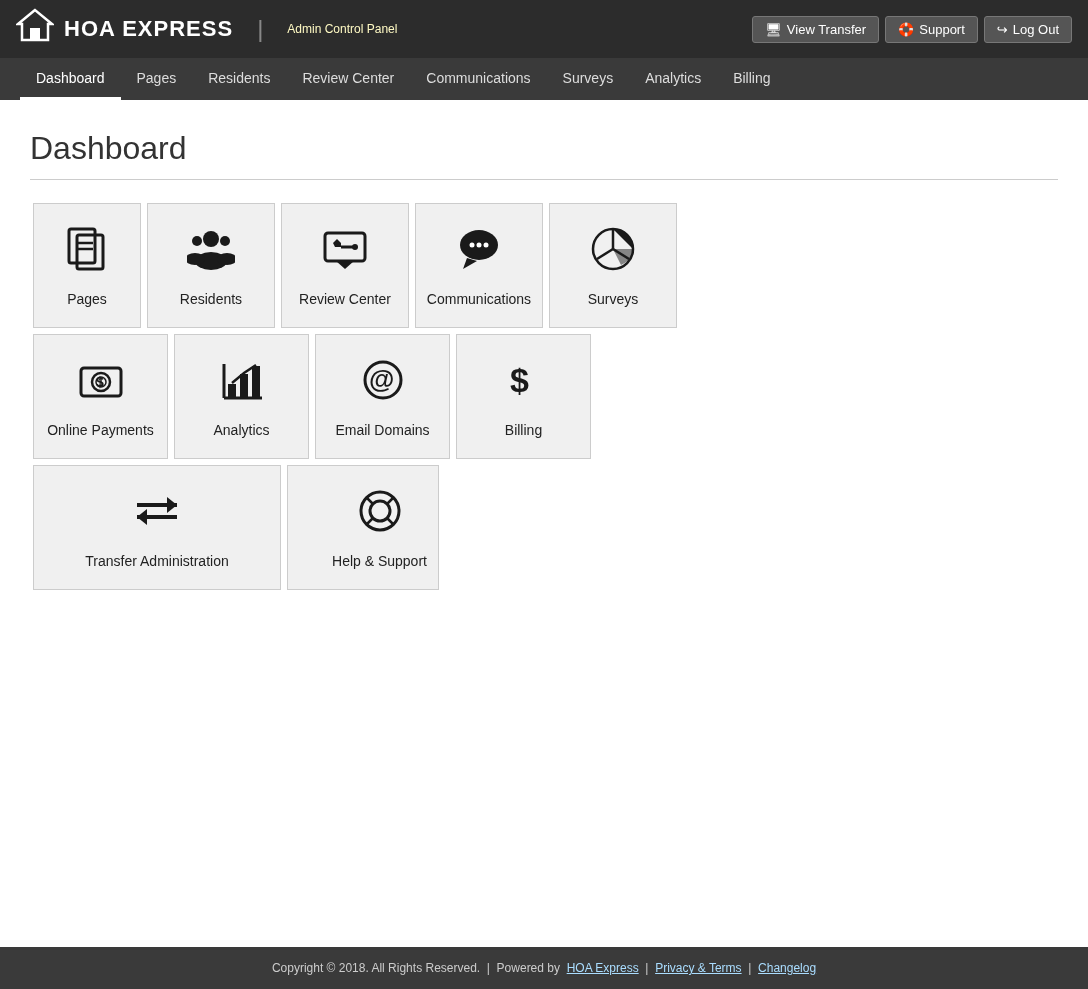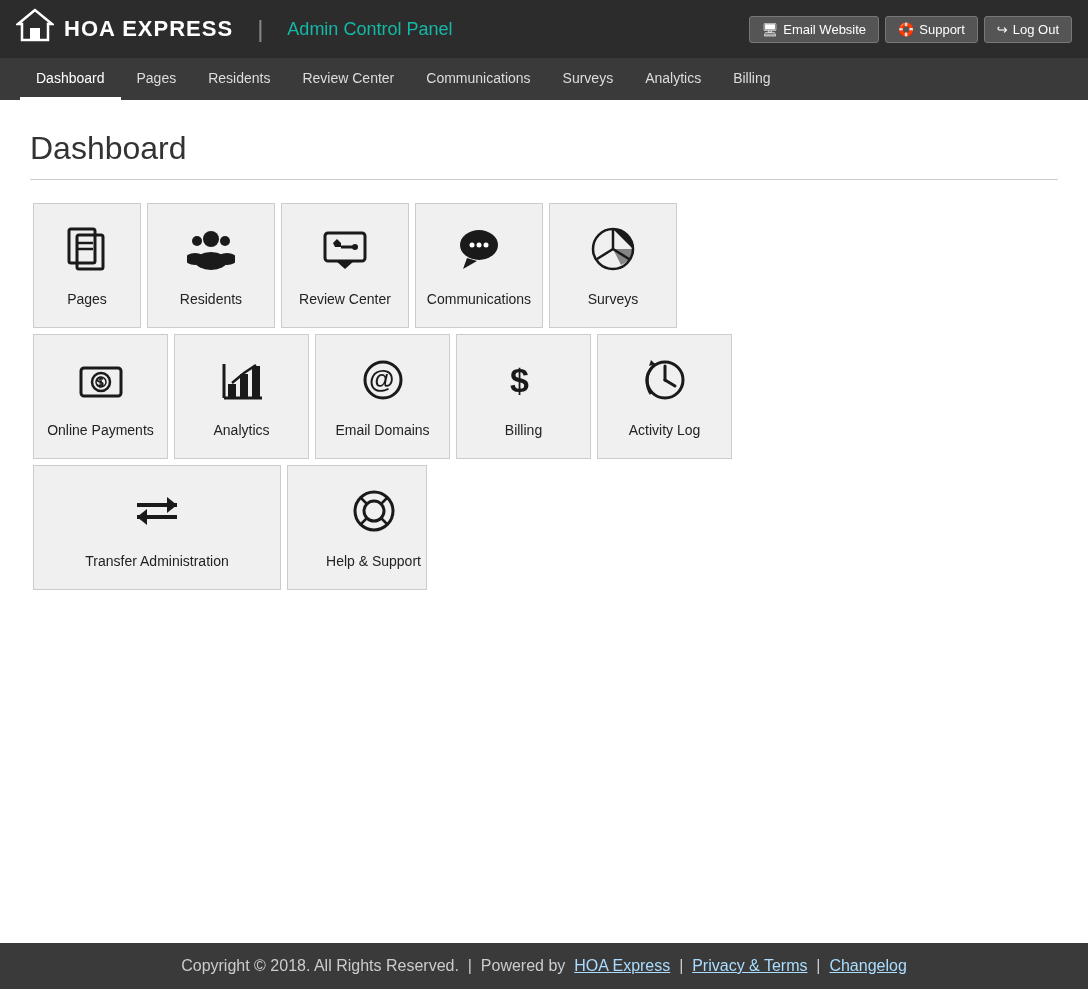--- a/index.html
+++ b/index.html
@@ -33,22 +33,22 @@
       font-size: 22px;
       font-weight: bold;
       letter-spacing: 1px;
     }
     .header-divider {
       color: #888;
       font-size: 24px;
       margin: 0 8px;
     }
     .admin-panel-title {
-      color: #14b8a6;
-      font-size: 18px;
+      color: #fef9c3;
+      font-size: 12px;
     }
     .header-right {
       display: flex;
       align-items: center;
       gap: 6px;
     }
     .header-btn {
       background: #555;
       color: white;
       border: 1px solid #777;
@@ -140,21 +140,21 @@
       width: 128px;
     }
     .row1 .dash-tile:nth-child(1) { width: 108px; }
     .row1 .dash-tile:nth-child(6) { width: 130px; }
 
     
     .footer {
       background: #3a3a3a;
       color: #ccc;
       text-align: center;
-      font-size: 16px;
+      font-size: 12px;
       padding: 14px;
     }
     .footer a {
       color: #aaddff;
       text-decoration: underline;
     }
 
     
     .tile-icon svg {
       width: 48px;
@@ -175,21 +175,21 @@
         </svg>
       </span>
       <span class="logo-text">HOA EXPRESS</span>
     </div>
     <span class="header-divider">|</span>
     <span class="admin-panel-title">Admin Control Panel</span>
   </div>
   <div class="header-right">
     <button class="header-btn">
       <span>🖥</span>
-      <span>Email Website</span>
+      <span>View Transfer</span>
     </button>
     <button class="header-btn">
       <span>🛟</span>
       <span>Support</span>
     </button>
     <button class="header-btn">
       <span>↪</span>
       <span>Log Out</span>
     </button>
   </div>
@@ -325,51 +325,39 @@
 
       <div class="dash-tile">
         <div class="tile-icon">
           <svg viewBox="0 0 48 48">
               <text x="10" y="36" font-size="34" font-weight="bold" fill="#1a1a1a">$</text>
             </svg>
         </div>
         <span class="tile-label">Billing</span>
       </div>
 
-      <div class="dash-tile">
-        <div class="tile-icon">
-          <svg viewBox="0 0 48 48">
-              <circle cx="24" cy="24" r="18" fill="none" stroke="#1a1a1a" stroke-width="3"></circle>
-              <path d="M24 24 L24 10" stroke="#1a1a1a" stroke-width="3" stroke-linecap="round"></path>
-              <path d="M24 24 L34 30" stroke="#1a1a1a" stroke-width="3" stroke-linecap="round"></path>
-              <path d="M14 8 Q6 16 6 24 Q6 32 10 38" fill="none" stroke="#1a1a1a" stroke-width="3"></path>
-              <path d="M10 4 L14 8 L8 10 Z" fill="#1a1a1a"></path>
-            </svg>
-        </div>
-        <span class="tile-label">Activity Log</span>
-      </div>
 
 
     </div>
 
     <div class="grid-row row3">
 
       <div class="dash-tile" style="width: 248px;">
         <div class="tile-icon">
           <svg viewBox="0 0 48 48">
               <line x1="4" y1="18" x2="44" y2="18" stroke="#1a1a1a" stroke-width="4"></line>
               <polygon points="44,18 34,10 34,26" fill="#1a1a1a"></polygon>
               <line x1="44" y1="30" x2="4" y2="30" stroke="#1a1a1a" stroke-width="4"></line>
               <polygon points="4,30 14,22 14,38" fill="#1a1a1a"></polygon>
             </svg>
         </div>
         <span class="tile-label">Transfer Administration</span>
       </div>
 
-      <div class="dash-tile" style="width: 140px; padding-left: 33px;">
+      <div class="dash-tile" style="width: 152px; padding-left: 33px;">
         <div class="tile-icon">
           <svg viewBox="0 0 48 48">
               <circle cx="24" cy="24" r="19" fill="none" stroke="#1a1a1a" stroke-width="3"></circle>
               <circle cx="24" cy="24" r="10" fill="none" stroke="#1a1a1a" stroke-width="3"></circle>
               <line x1="10.5" y1="10.5" x2="17" y2="17" stroke="#1a1a1a" stroke-width="2.5"></line>
               <line x1="37.5" y1="10.5" x2="31" y2="17" stroke="#1a1a1a" stroke-width="2.5"></line>
               <line x1="10.5" y1="37.5" x2="17" y2="31" stroke="#1a1a1a" stroke-width="2.5"></line>
               <line x1="37.5" y1="37.5" x2="31" y2="31" stroke="#1a1a1a" stroke-width="2.5"></line>
             </svg>
         </div>

